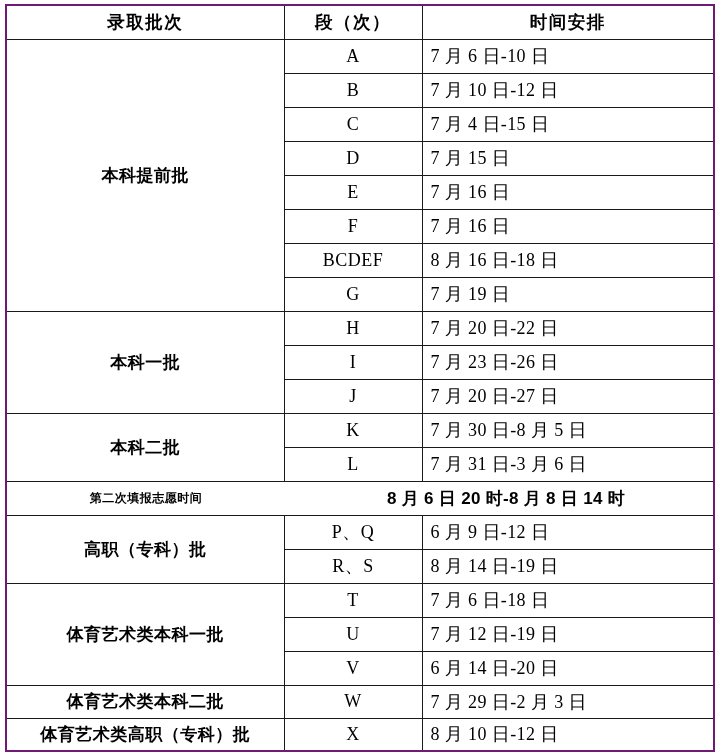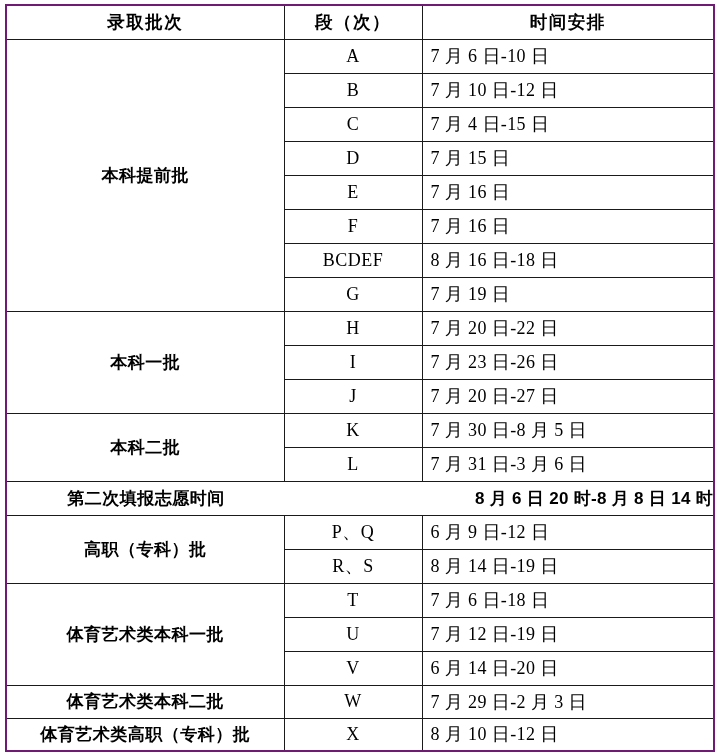--- a/index.html
+++ b/index.html
@@ -91,27 +91,27 @@
     align-items: center;
     height: 100%;
     width: 100%;
   }
   .merged-label {
     width: 278px;
     box-sizing: border-box;
     text-align: center;
     font-family: "Liberation Sans", "DejaVu Sans", sans-serif;
     font-weight: bold;
-    font-size: 17px;
+    font-size: 12px;
     letter-spacing: 0.5px;
   }
   .merged-value {
     flex: 1;
     box-sizing: border-box;
-    text-align: right;
+    text-align: center;
     padding-left: 14px;
     font-family: "Liberation Sans", "DejaVu Sans", sans-serif;
     font-weight: bold;
     font-size: 17px;
     letter-spacing: 0.3px;
     white-space: nowrap;
   }
 </style>
 </head>
 <body>

